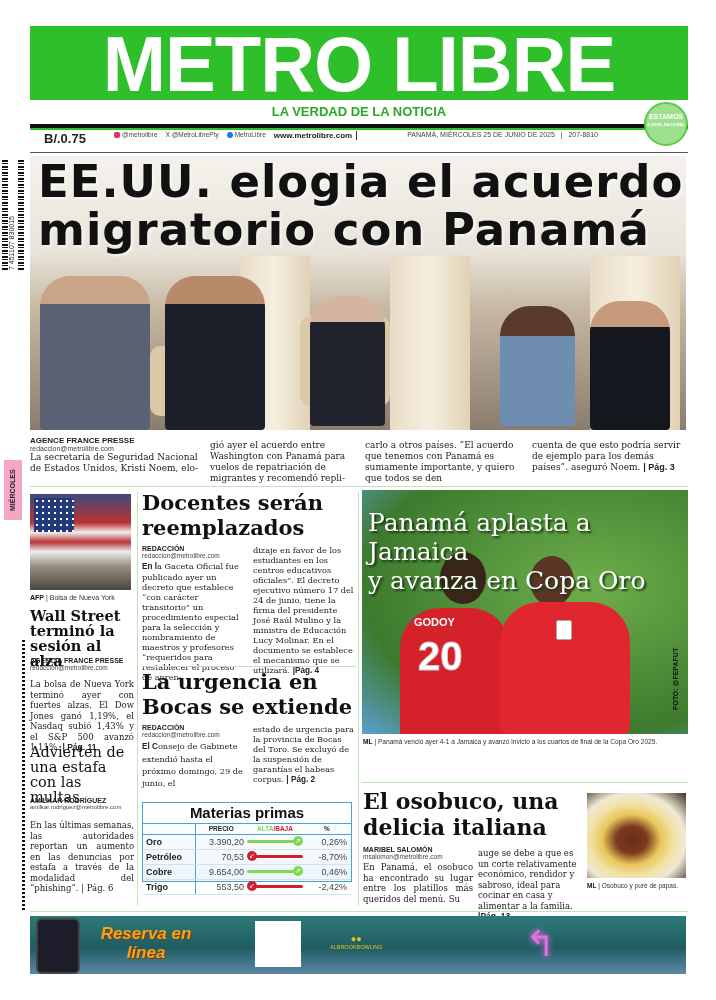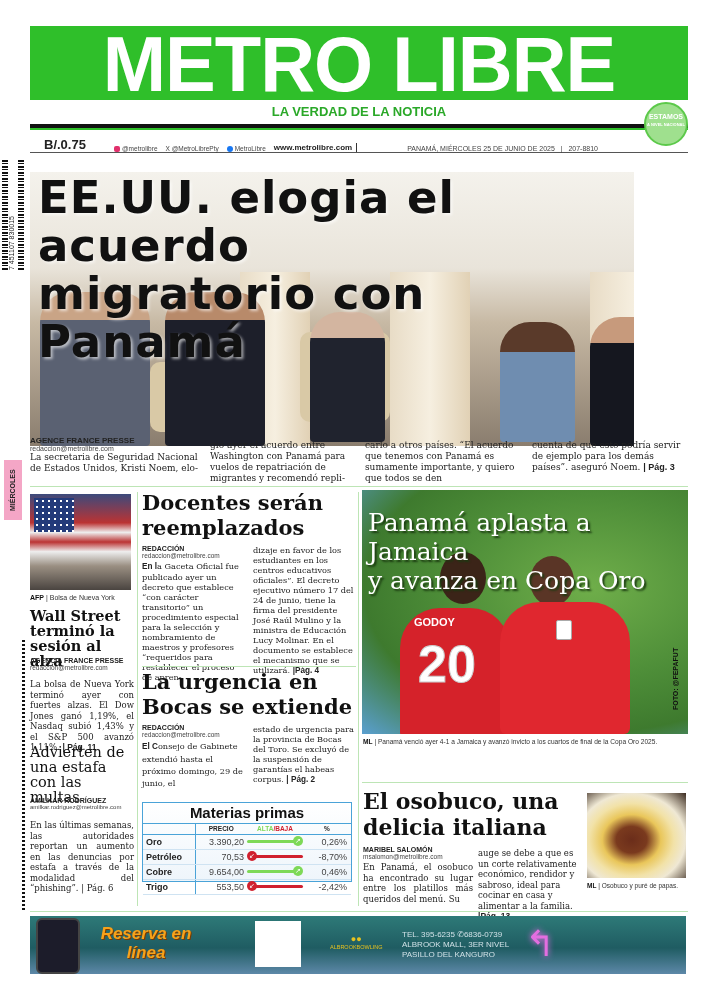--- a/index.html
+++ b/index.html
@@ -6,31 +6,31 @@
 body{width:716px;height:1000px;background:#fff;position:relative;overflow:hidden;font-family:"DejaVu Serif",serif;color:#222}
 .abs{position:absolute}
 
 #mast{left:30px;top:26px;width:658px;height:74px;background:#2fbf2a}
 #mast .logo{position:absolute;left:0;right:0;top:2px;text-align:center;color:#fff;font-family:"Liberation Sans",sans-serif;font-weight:900;font-size:76px;letter-spacing:-1px;line-height:72px;transform:scaleY(1.02)}
 #tagline{left:30px;top:100px;width:658px;height:24px;text-align:center;color:#2aa828;font-family:"Liberation Sans",sans-serif;font-weight:bold;font-size:13px;line-height:24px}
 #blackbar{left:30px;top:124px;width:658px;height:4px;background:#111}
 #greenline{left:30px;top:128px;width:658px;height:2px;background:#2fbf2a}
 #badge{left:644px;top:102px;width:44px;height:44px;border-radius:50%;background:#9fe08e;border:2px solid #5cc94a;text-align:center;font-family:"Liberation Sans",sans-serif;font-weight:bold;font-size:7px;color:#fff;padding-top:9px;line-height:8px}
 #badge .s{font-size:4px;display:block;color:#fff}
-#infobar{left:30px;top:131px;width:658px;height:22px;border-bottom:1px solid #555;font-family:"Liberation Sans",sans-serif;font-size:7px;color:#444;display:flex;align-items:flex-end}
+#infobar{left:30px;top:131px;width:658px;height:22px;border-bottom:1px solid #555;font-family:"Liberation Sans",sans-serif;font-size:7px;color:#444;display:flex;align-items:flex-start}
 #price{font-weight:bold;font-size:13px;color:#222;margin-left:14px;width:70px}
 .social{margin-right:8px;font-size:6.5px}
 .social .ic{display:inline-block;width:6px;height:6px;border-radius:2px;margin-right:2px;vertical-align:middle}
 #site{font-weight:bold;font-size:8px;color:#222;padding-right:4px;border-right:1px solid #333;margin-right:50px}
 #dateline{font-size:7px;color:#444}
 
 #barcode{left:2px;top:160px;width:22px;height:110px;background:repeating-linear-gradient(to bottom,#111 0 2px,#fff 2px 3px,#111 3px 4px,#fff 4px 6px)}
 #barnum{left:8px;top:160px;width:10px;height:110px;writing-mode:vertical-rl;transform:rotate(180deg);font-family:"Liberation Sans",sans-serif;font-size:7px;color:#222;background:#fff}
 
-#hero{left:30px;top:172px;width:604px;height:274px;background:linear-gradient(180deg,#f4f2ec 0%,#e9e4da 35%,#c7b9a4 55%,#8a7d6e 100%);overflow:hidden}
+#hero{left:30px;top:156px;width:656px;height:274px;background:linear-gradient(180deg,#f4f2ec 0%,#e9e4da 35%,#c7b9a4 55%,#8a7d6e 100%);overflow:hidden}
 #hero .hl{position:absolute;left:8px;top:2px;font-family:"DejaVu Sans",sans-serif;font-weight:bold;font-size:45px;line-height:48px;color:#111;letter-spacing:1px;text-shadow:2px 2px 3px rgba(255,255,255,.6)}
 .person{position:absolute;border-radius:30px 30px 4px 4px}
 .chair{position:absolute;background:#d9c9a6;border-radius:10px}
 #hero .curtain{position:absolute;top:100px;height:174px;background:linear-gradient(90deg,#e8dcc6,#f6efe0,#e1d1b5)}
 
 .byline{font-family:"Liberation Sans",sans-serif;font-weight:bold;font-size:8px;color:#222}
 .email{font-family:"Liberation Sans",sans-serif;font-size:7px;color:#444}
 .body{font-family:"DejaVu Serif",serif;font-size:9px;line-height:11px;color:#222}
 .pg{font-family:"Liberation Sans",sans-serif;font-weight:bold}
 .rule-g{height:1px;background:#bde5b5}
@@ -226,21 +226,21 @@
   </tbody>
     </table>
 </div>
 <div class="abs vline" style="left:358px;top:492px;height:414px"></div>
 
 <div id="sports" class="abs">
   <div class="head" style="left:78px;top:62px;width:46px;height:52px"></div>
   <div class="head" style="left:168px;top:66px;width:44px;height:50px;background:#5a3526"></div>
   <div class="player" style="left:38px;top:118px;width:110px;height:130px">
     <div style="position:absolute;left:14px;top:8px;color:#fff;font-family:'Liberation Sans',sans-serif;font-weight:bold;font-size:11px">GODOY</div>
-    <div style="position:absolute;left:18px;top:26px;color:#fff;font-family:'Liberation Sans',sans-serif;font-weight:900;font-size:52px;-webkit-text-stroke:1px #ccc">20</div>
+    <div style="position:absolute;left:18px;top:26px;color:#fff;font-family:'Liberation Sans',sans-serif;font-weight:900;font-size:40px;-webkit-text-stroke:1px #ccc">20</div>
   </div>
   <div class="player" style="left:138px;top:112px;width:130px;height:132px;background:#e0272f">
     <div style="position:absolute;left:56px;top:18px;width:16px;height:20px;background:#fff;border:1px solid #aaa;border-radius:2px"></div>
   </div>
   <div class="hl">
     <div>Panamá aplasta a Jamaica</div>
     <div>y avanza en Copa Oro</div>
   </div>
 </div>
 <div id="foto" class="abs">FOTO: @FEPAFUT</div>
@@ -263,19 +263,14 @@
   <div class="phone"></div>
   <div class="reserva">
     <div>Reserva en</div>
     <div>línea</div>
   </div>
   <div class="qr"></div>
   <div class="social2">
     <div style="font-size:9px">●●</div>
     <div>ALBROOKBOWLING</div>
   </div>
-  <div class="contact">
-    <div><span>TEL. 395-6235</span> <span>✆</span><span>6836-0739</span></div>
-    <div>ALBROOK MALL, 3ER NIVEL</div>
-    <div>PASILLO DEL KANGURO</div>
-  </div>
   <div class="arrow">↰</div>
 </div>
 
 </body></html>

